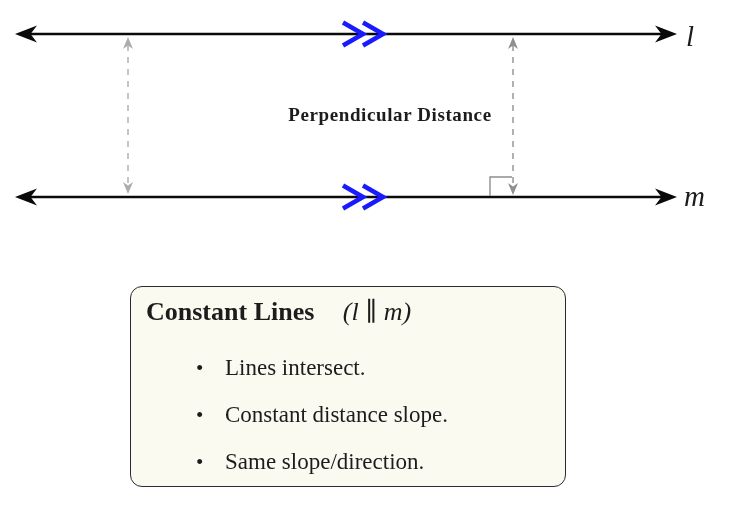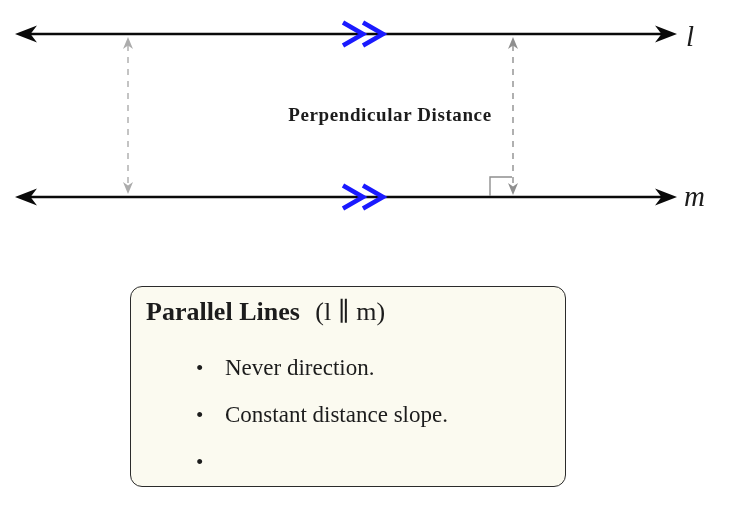--- a/index.html
+++ b/index.html
@@ -43,21 +43,21 @@
     border-radius: 12px;
     padding: 9px 16px 10px 15px;
     color: var(--text, #1c1c1c);
   }
   .infobox-title {
     font-size: 26px;
     line-height: 32px;
     white-space: nowrap;
   }
   .infobox-title .t-bold { font-weight: bold; }
-  .infobox-title .t-math { font-weight: normal; margin-left: 9px; }
+  .infobox-title .t-math { font-weight: normal; font-style: italic; margin-left: 22px; }
   .props {
     list-style: none;
     margin: 26px 0 0 0;
     padding: 0 0 0 50px;
   }
   .props li {
     display: flex;
     align-items: baseline;
     font-size: 23px;
     line-height: 28px;
@@ -110,31 +110,32 @@
       <path class="garrR" d="M513,37 L508,49 L513,45.5 L518,49 Z"></path>
       <path class="garrR" d="M513,195 L508,183 L513,186.5 L518,183 Z"></path>
       <path class="ra-mark" d="M490,196 L490,177 L512,177"></path>
     </g>
 
     <text class="dist-label" x="390" y="121" text-anchor="middle">Perpendicular Distance</text>
   </svg>
 
   <div class="infobox">
     <div class="infobox-title">
-      <span class="t-bold">Parallel Lines</span>
+      <span class="t-bold">Constant Lines</span>
       <span class="t-math">(l ∥ m)</span>
     </div>
     <ul class="props">
       <li>
         <span class="bullet">•</span>
-        <span>Never direction.</span>
+        <span>Lines intersect.</span>
       </li>
       <li>
         <span class="bullet">•</span>
         <span>Constant distance slope.</span>
       </li>
       <li>
         <span class="bullet">•</span>
+        <span>Same slope/direction.</span>
       </li>
     </ul>
   </div>
 
 </div>
 
 </body></html>

